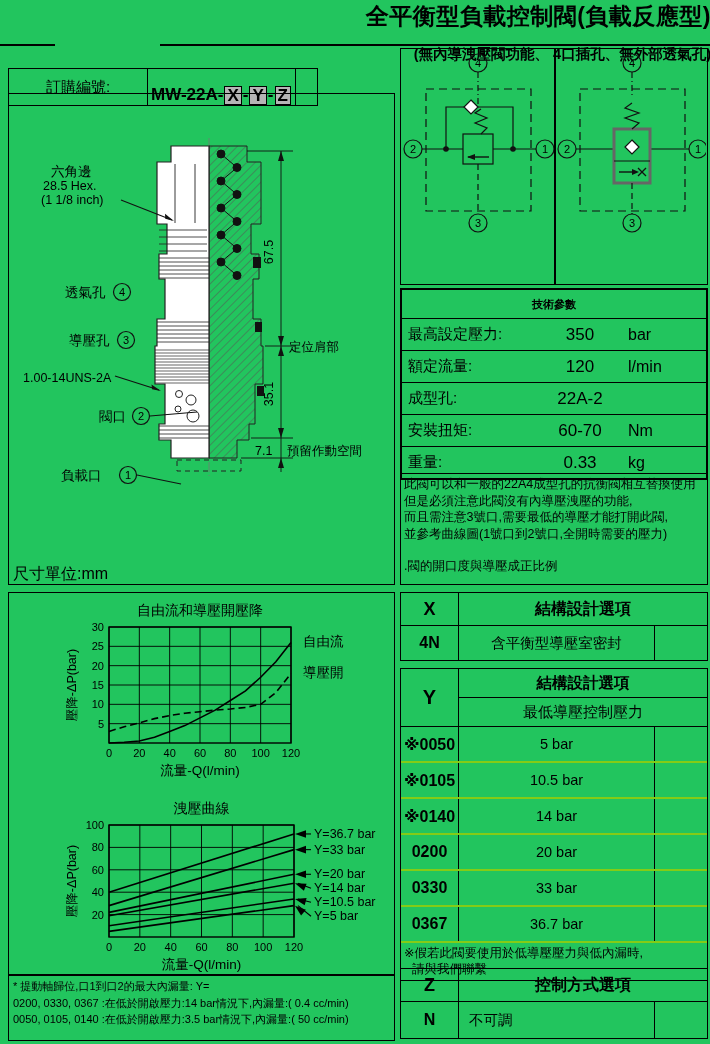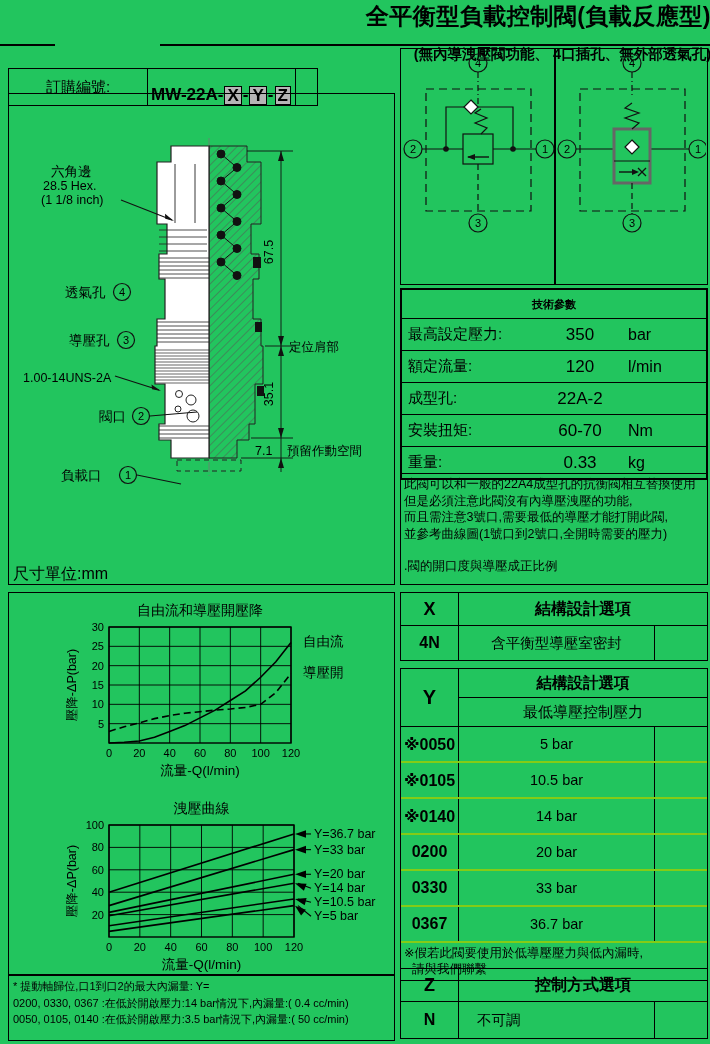--- a/index.html
+++ b/index.html
@@ -37,21 +37,21 @@
   
   .opt{left:400px;width:308px;}
   .opt-hrow{display:flex;border-bottom:1.5px solid #000;}
   .opt-code{width:58px;border-right:1.5px solid #000;display:flex;align-items:center;justify-content:center;font-weight:bold;box-sizing:border-box;}
   .opt-title{flex:1;display:flex;align-items:center;justify-content:center;font-weight:bold;font-size:16px;}
   .opt-row{display:grid;grid-template-columns:58px 1fr 53px;border-bottom:2px solid #84cc16;}
   .opt-row>div{display:flex;align-items:center;justify-content:center;box-sizing:border-box;}
   .opt-row .c1{border-right:1.5px solid #000;font-weight:bold;font-size:16px;}
   .opt-row .c2{font-size:14.5px;}
   .opt-row .c3{border-left:1px solid #000;}
-  .opt-row:last-child{border-bottom:none;gap:8px;}
+  .opt-row:last-child{border-bottom:none;}
   .x-table{top:592px;}
   .x-table .opt-hrow{height:32px;} .x-table .opt-row{height:34px;}
   .y-table{top:668px;}
   .y-head{display:flex;border-bottom:1.5px solid #000;}
   .y-head .opt-code{font-size:20px;}
   .y-head-right{flex:1;display:flex;flex-direction:column;}
   .y-title{height:28px;line-height:28px;text-align:center;font-weight:bold;font-size:15.5px;border-bottom:1px solid #000;}
   .y-subtitle{height:28px;line-height:28px;text-align:center;font-size:15px;}
   .y-table .opt-row{height:34px;}
   .y-note{padding:2px 3px;font-size:12.5px;line-height:1.3;}

